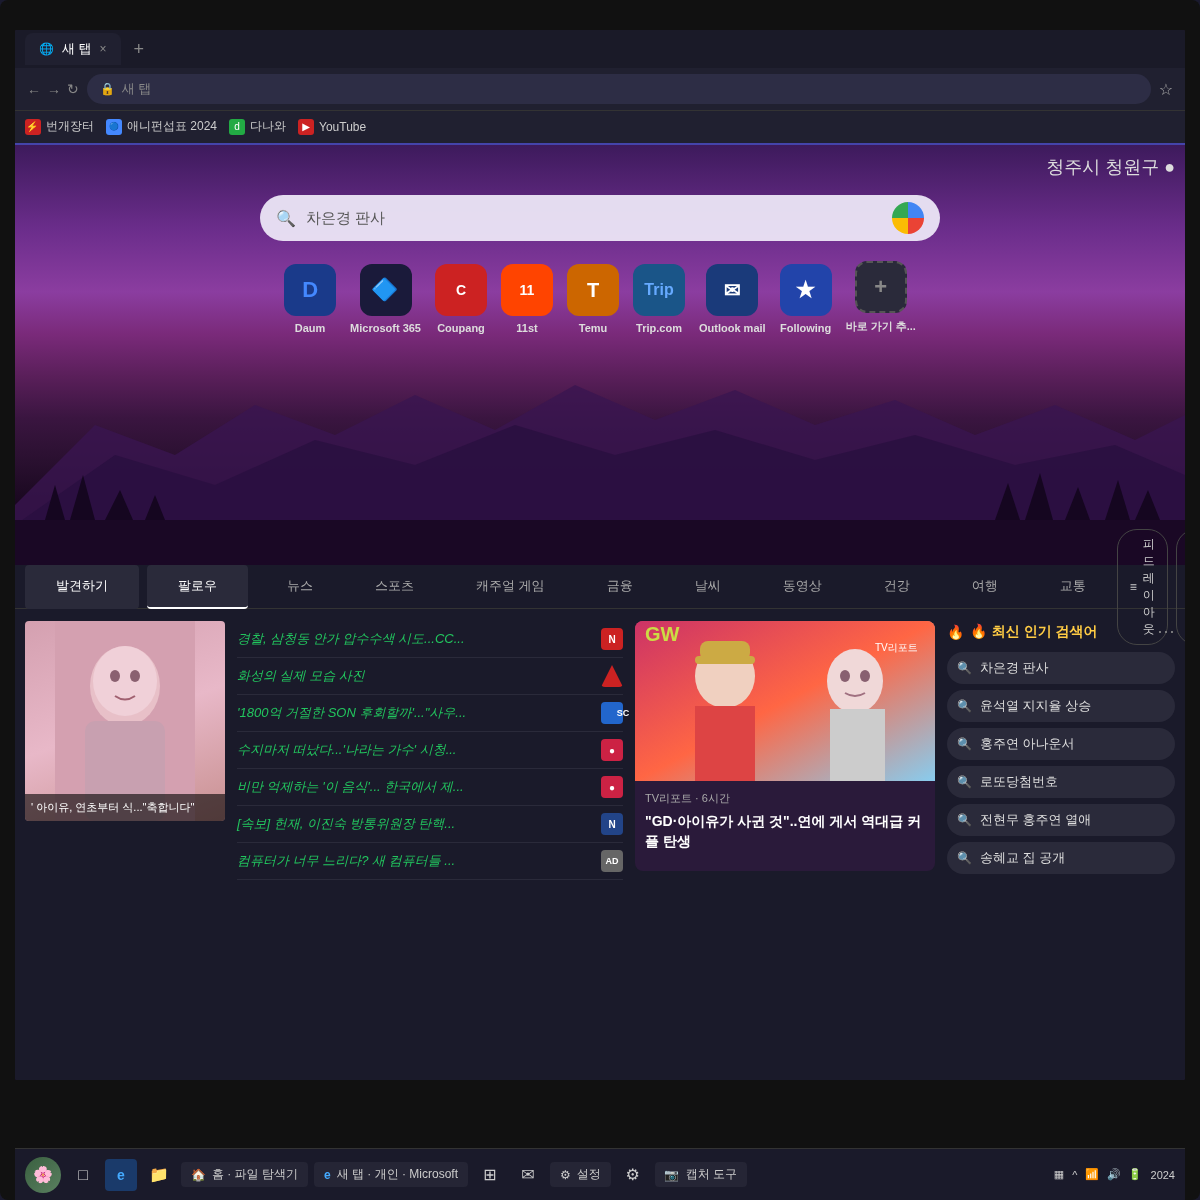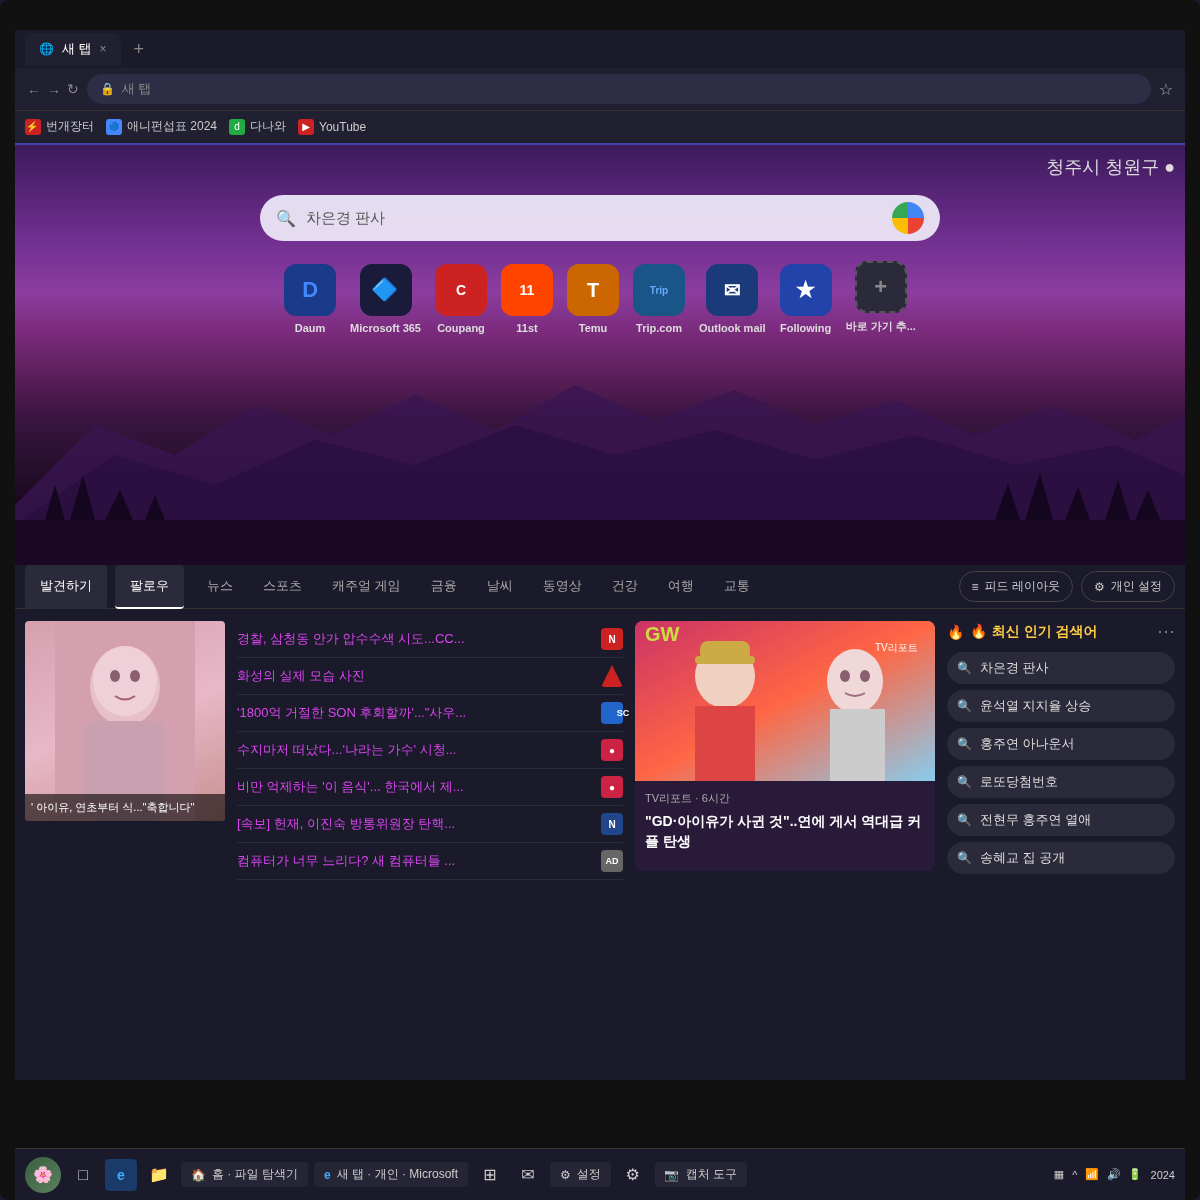--- a/index.html
+++ b/index.html
@@ -272,21 +272,21 @@
       display: flex;
       align-items: center;
       height: 44px;
       border-bottom: 1px solid #333;
       padding: 0 10px;
       gap: 0;
       background: #1a1a2a;
     }
 
     .cat-tab {
-      padding: 0 15px;
+      padding: 0 31px;
       height: 44px;
       display: flex;
       align-items: center;
       color: #aaa;
       font-size: 13px;
       cursor: pointer;
       border-bottom: 2px solid transparent;
       white-space: nowrap;
     }
 
@@ -365,24 +365,25 @@
     .news-item {
       display: flex;
       align-items: center;
       justify-content: space-between;
       padding: 7px 0;
       border-bottom: 1px solid #2a2a3a;
       cursor: pointer;
     }
 
     .news-item-text {
-      color: #d946ef;
+      color: #22c55e;
       font-size: 13px;
       flex: 1;
       line-height: 1.4;
+      font-style: italic;
     }
 
     .news-badge {
       width: 22px;
       height: 22px;
       border-radius: 4px;
       display: flex;
       align-items: center;
       justify-content: center;
       font-size: 10px;
@@ -690,21 +691,21 @@
             <span class="app-icon-label">11st</span>
           </div>
           <div class="app-icon">
             <div class="app-icon-img" style="background:#cc6600;">
               <span style="font-size:20px; font-weight:bold;">T</span>
             </div>
             <span class="app-icon-label">Temu</span>
           </div>
           <div class="app-icon">
             <div class="app-icon-img" style="background:#1a5588;">
-              <span style="font-size:10px; font-weight:bold; color:#66aaff;">Trip</span>
+              <span style="font-size:16px; font-weight:bold; color:#66aaff;">Trip</span>
             </div>
             <span class="app-icon-label">Trip.com</span>
           </div>
           <div class="app-icon">
             <div class="app-icon-img" style="background:#1a3a7a;">
               <span style="font-size:20px;">✉</span>
             </div>
             <span class="app-icon-label">Outlook mail</span>
           </div>
           <div class="app-icon">

